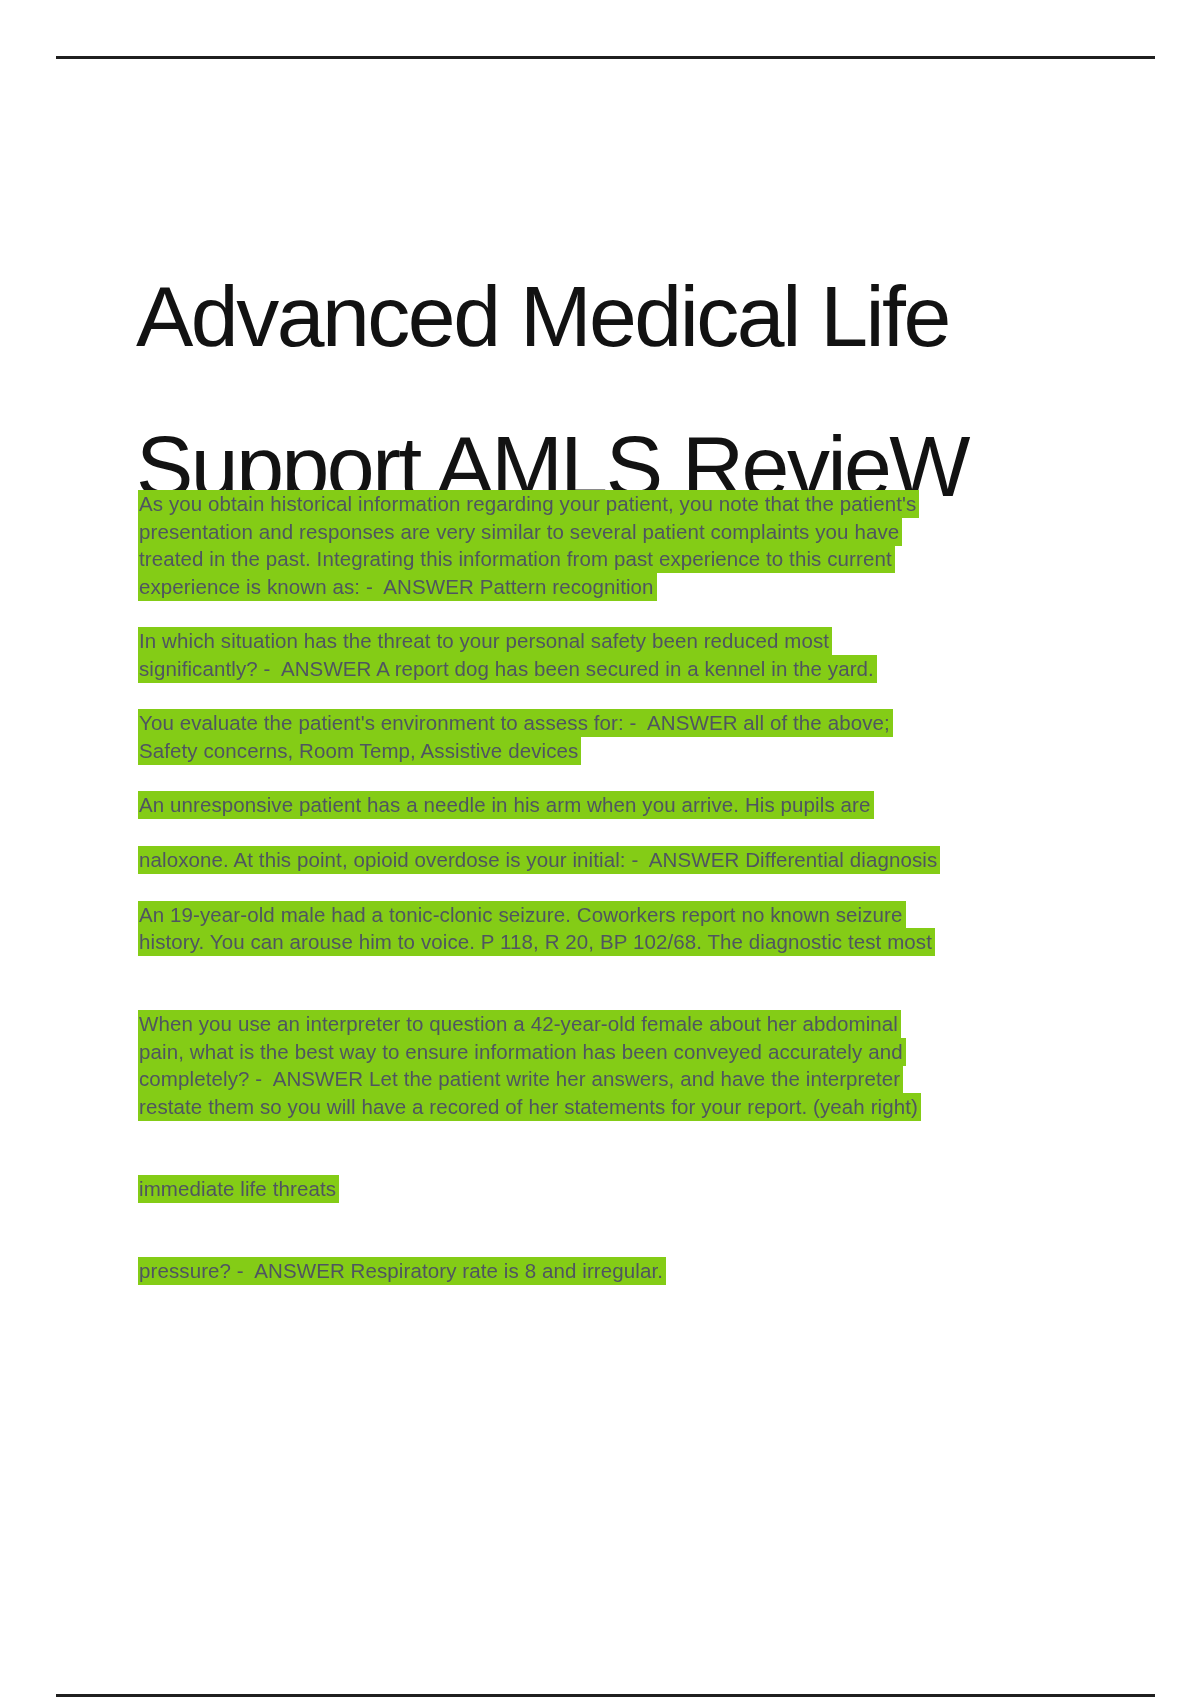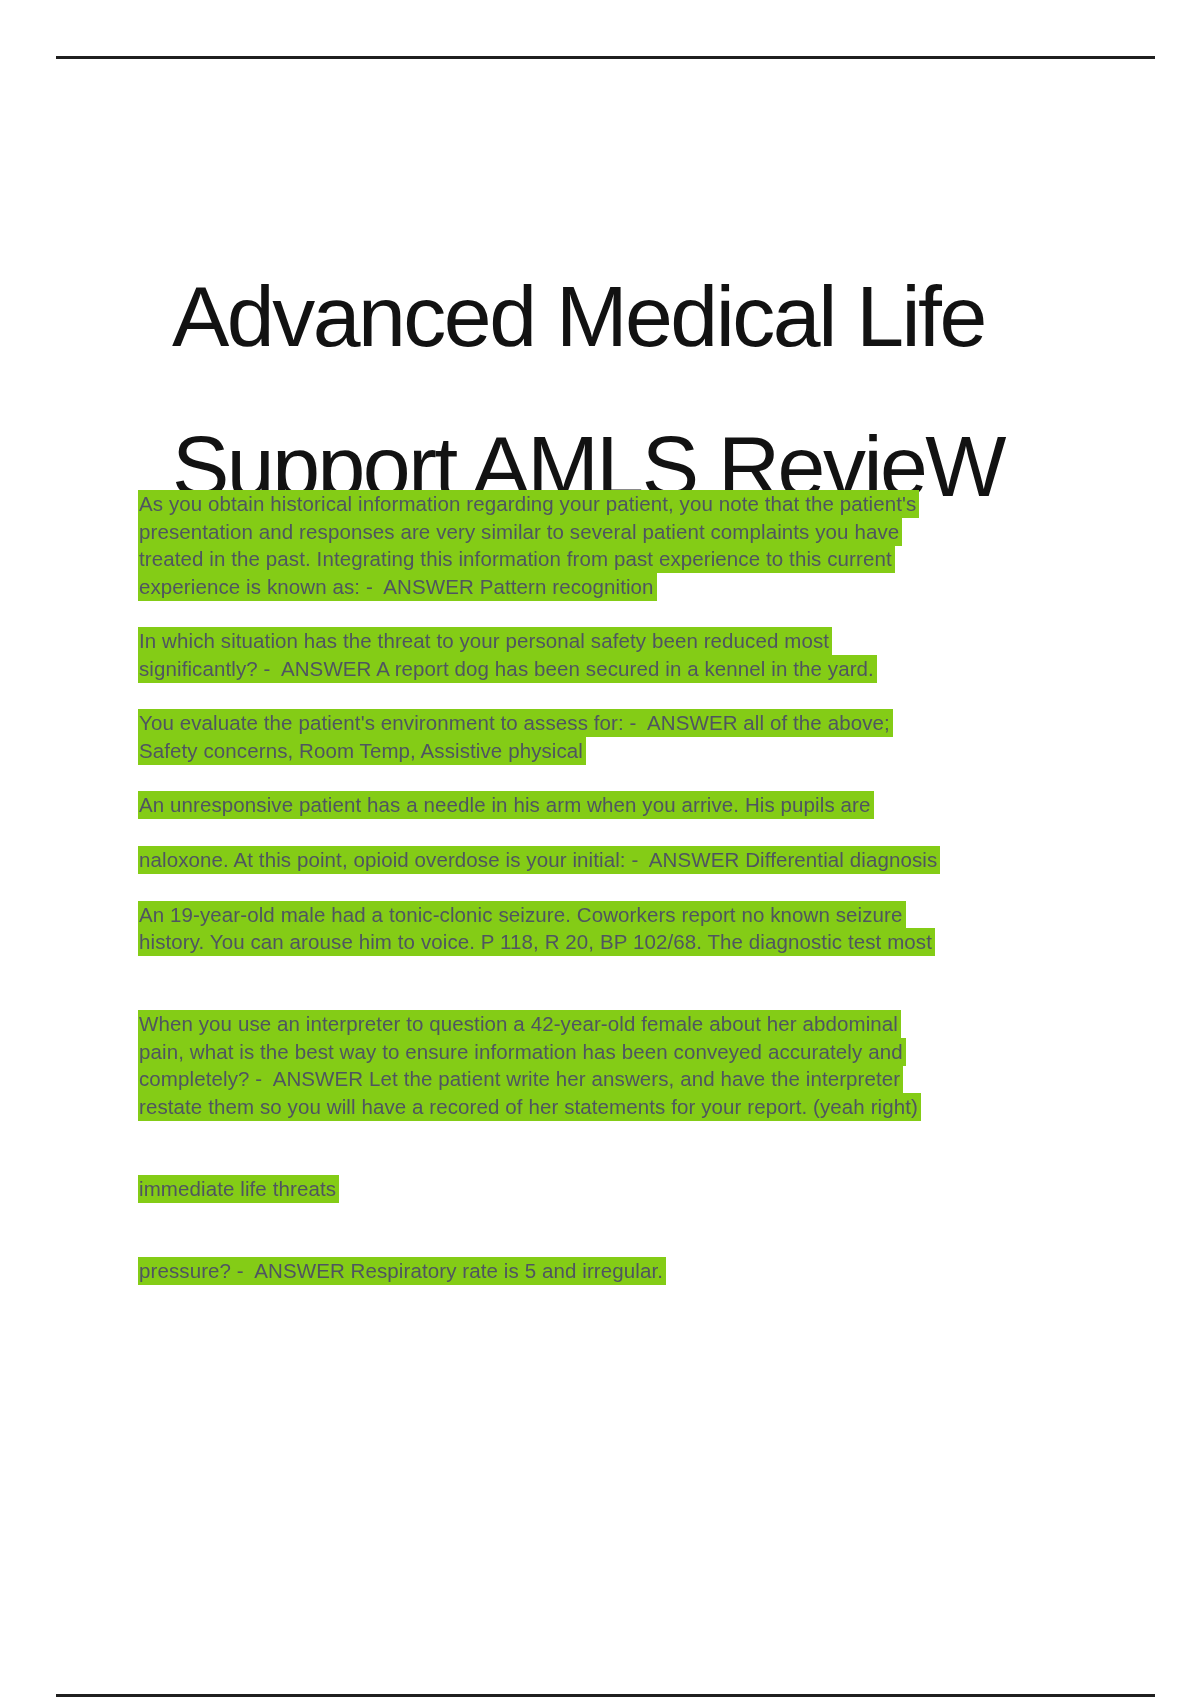--- a/index.html
+++ b/index.html
@@ -28,21 +28,21 @@
     position: absolute;
     left: 136px;
     top: 183px;
     width: 1000px;
     color: #121212;
     font-size: 86px;
     line-height: 150px;
     letter-spacing: -2.5px;
     font-weight: 400;
   }
-  .doc-title .title-line { display: block; margin-left: 36px; }
+  .doc-title .title-line { display: block; }
 
   .qa-content {
     position: absolute;
     left: 138px;
     top: 490px;
     width: 950px;
     color: #4f5560;
     font-size: 20.5px;
     line-height: 27.5px;
     letter-spacing: 0.1px;
@@ -62,21 +62,21 @@
 <div class="page-rule top"></div>
 
 <h1 class="doc-title">
   <span class="title-line">Advanced Medical Life</span>
   <span class="title-line">Support AMLS RevieW</span>
 </h1>
 
 <div class="qa-content">
     <div class="para"><span class="hl">As you obtain historical information regarding your patient, you note that the patient's</span><br><span class="hl">presentation and responses are very similar to several patient complaints you have</span><br><span class="hl">treated in the past. Integrating this information from past experience to this current</span><br><span class="hl">experience is known as: -  ANSWER Pattern recognition</span><br></div>
     <div class="para"><span class="hl">In which situation has the threat to your personal safety been reduced most</span><br><span class="hl">significantly? -  ANSWER A report dog has been secured in a kennel in the yard.</span><br></div>
-    <div class="para"><span class="hl">You evaluate the patient's environment to assess for: -  ANSWER all of the above;</span><br><span class="hl">Safety concerns, Room Temp, Assistive physical</span><br></div>
+    <div class="para"><span class="hl">You evaluate the patient's environment to assess for: -  ANSWER all of the above;</span><br><span class="hl">Safety concerns, Room Temp, Assistive devices</span><br></div>
     <div class="para"><span class="hl">An unresponsive patient has a needle in his arm when you arrive. His pupils are</span><br><br><span class="hl">naloxone. At this point, opioid overdose is your initial: -  ANSWER Differential diagnosis</span><br></div>
     <div class="para"><span class="hl">An 19-year-old male had a tonic-clonic seizure. Coworkers report no known seizure</span><br><span class="hl">history. You can arouse him to voice. P 118, R 20, BP 102/68. The diagnostic test most</span><br><br></div>
     <div class="para"><span class="hl">When you use an interpreter to question a 42-year-old female about her abdominal</span><br><span class="hl">pain, what is the best way to ensure information has been conveyed accurately and</span><br><span class="hl">completely? -  ANSWER Let the patient write her answers, and have the interpreter</span><br><span class="hl">restate them so you will have a recored of her statements for your report. (yeah right)</span><br></div>
     <div class="para"><br><span class="hl">immediate life threats</span><br></div>
-    <div class="para"><br><span class="hl">pressure? -  ANSWER Respiratory rate is 5 and irregular.</span><br></div>
+    <div class="para"><br><span class="hl">pressure? -  ANSWER Respiratory rate is 8 and irregular.</span><br></div>
   </div>
 
 <div class="page-rule bottom"></div>
 
 </body></html>

